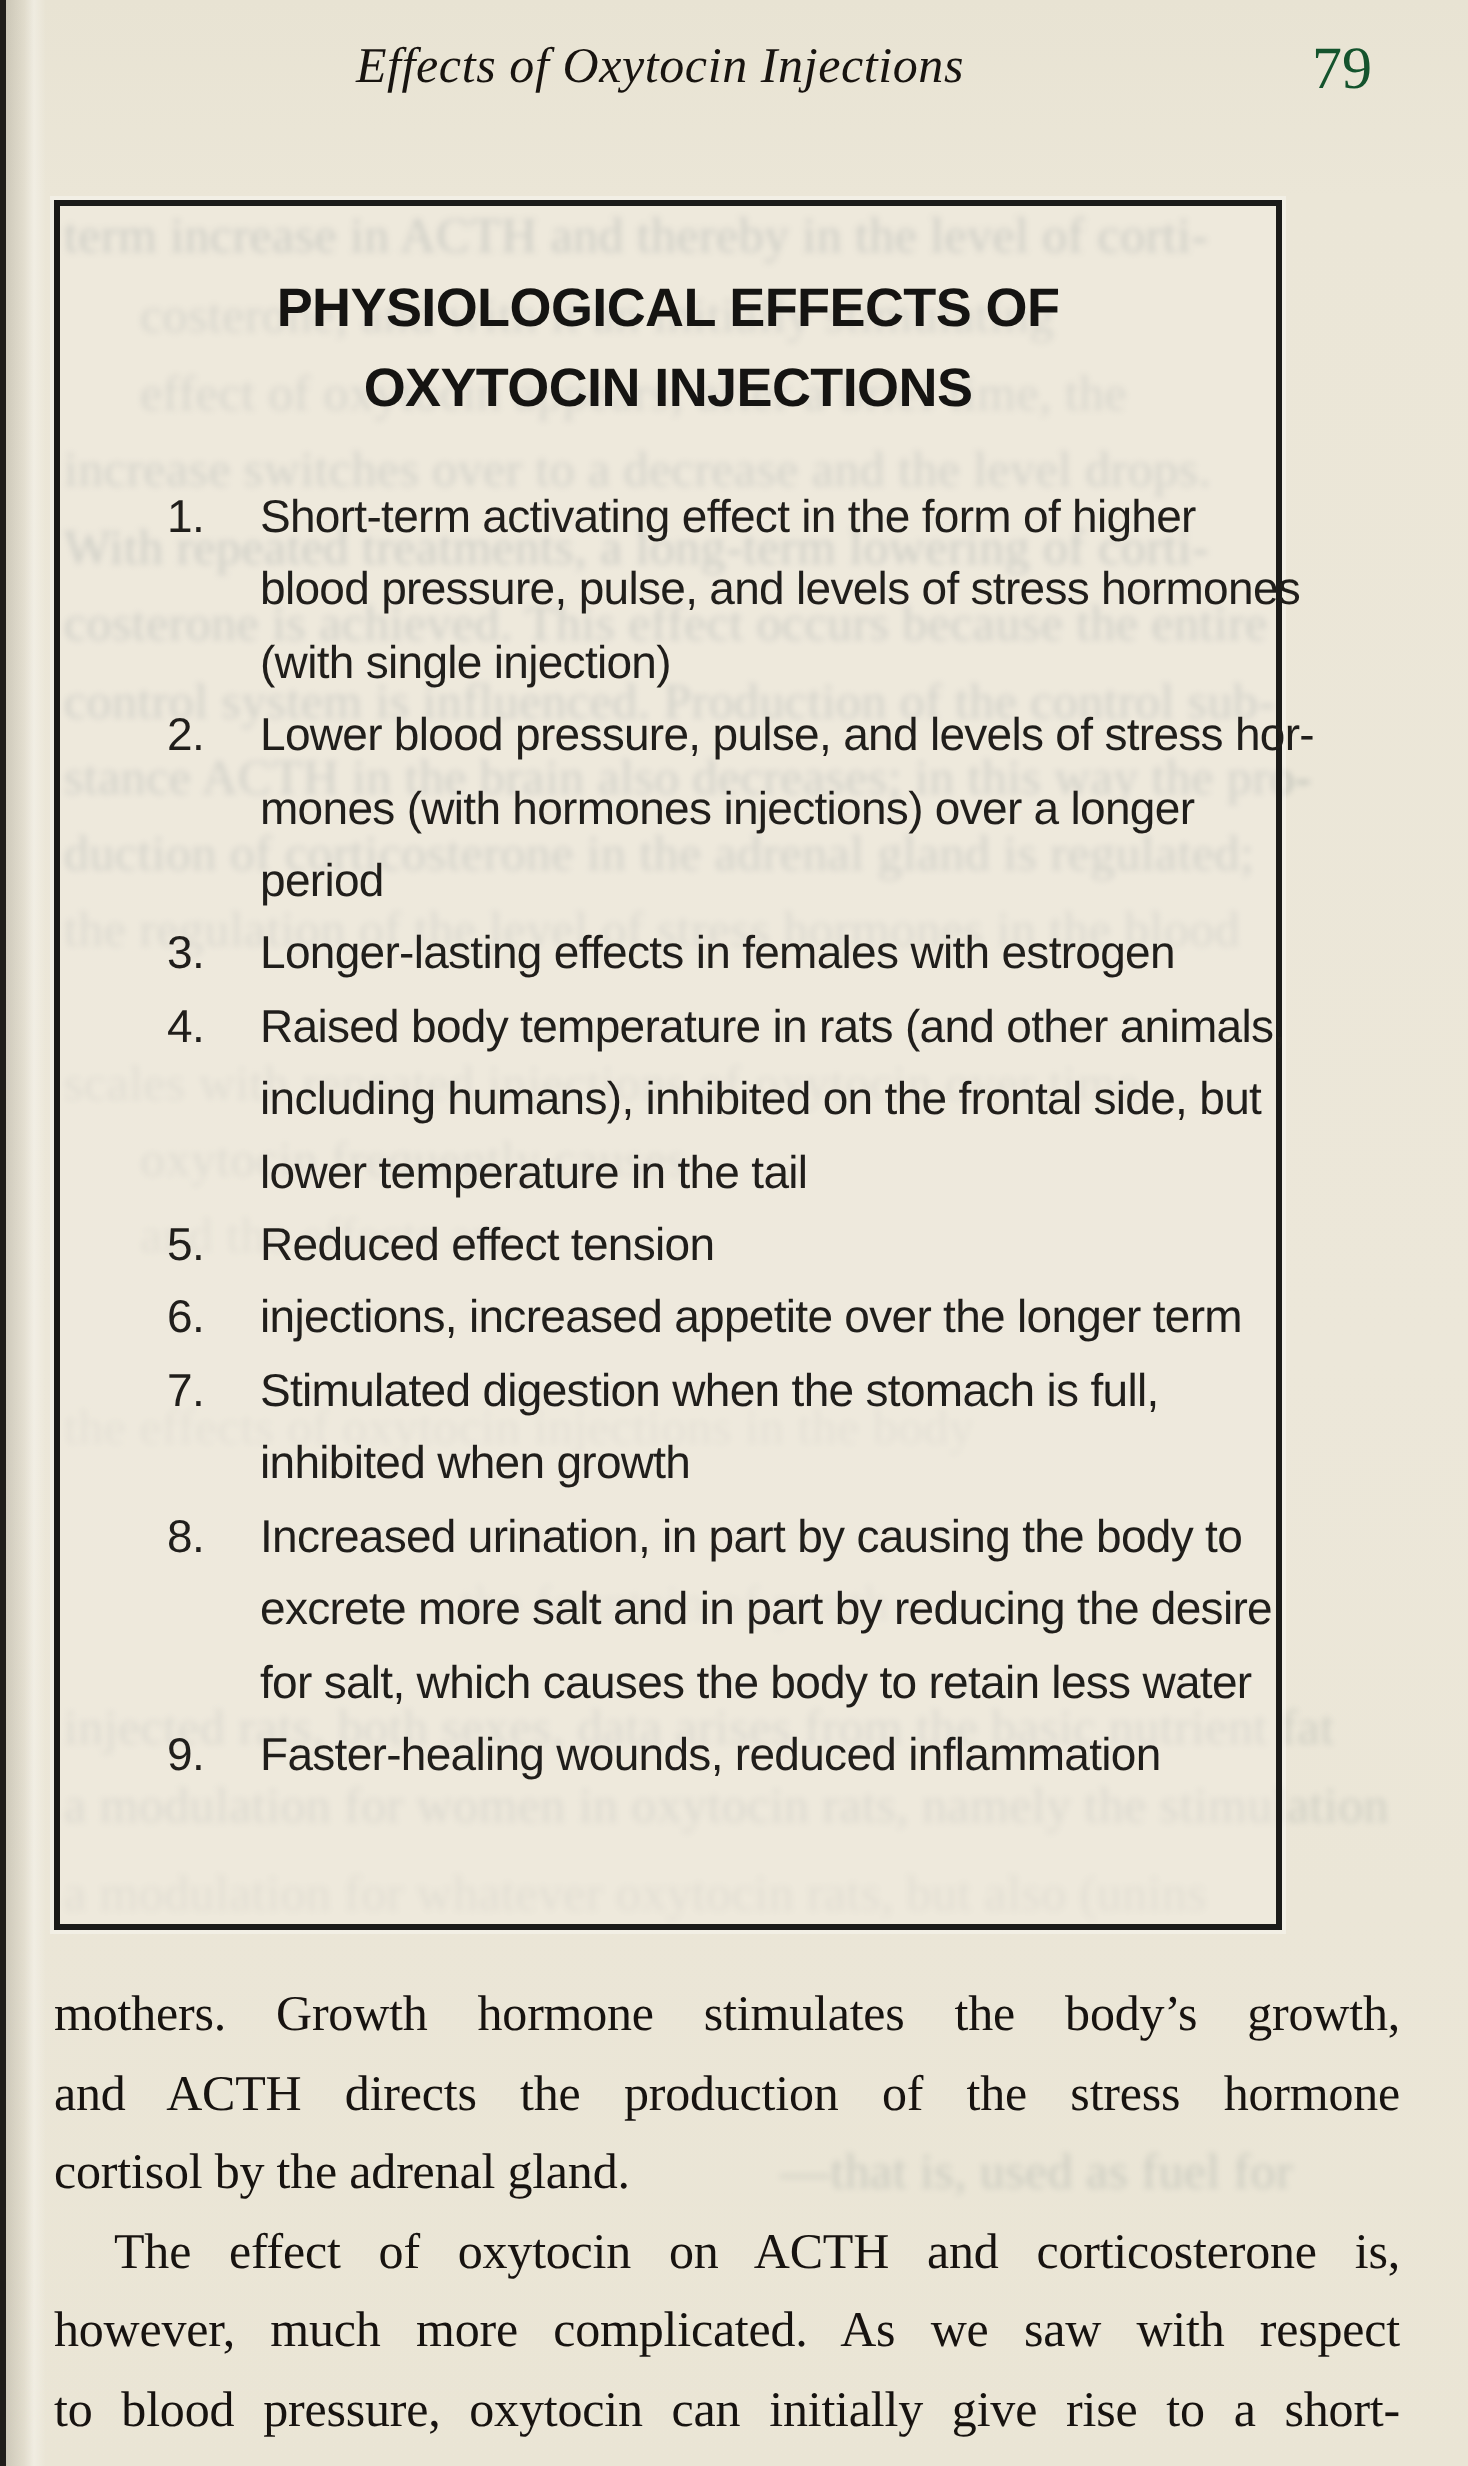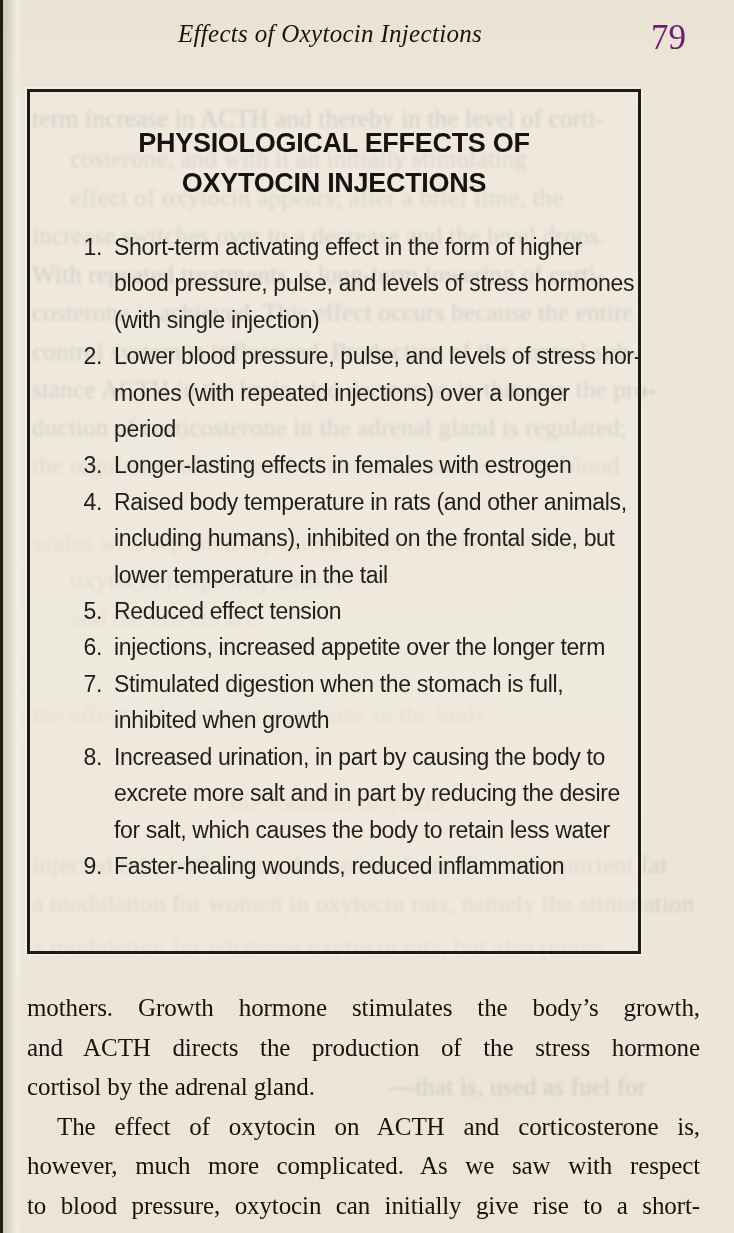--- a/index.html
+++ b/index.html
@@ -44,25 +44,25 @@
   .running-header {
     position: absolute; top: 20px; left: 0; width: 660px;
     text-align: center; z-index: 2;
   }
   .running-header .title {
     font-style: italic; font-size: 25px; letter-spacing: 0.3px;
     color: #181410;
   }
   .page-number {
     position: absolute; top: 18px; right: 48px;
-    font-size: 35px; color: #701a75; z-index: 2; margin-left: 44px;
+    font-size: 30px; color: #14532d; z-index: 2; margin-left: 44px;
   }
 
   .effects-box {
-    position: absolute; left: 27px; top: 89px;
+    position: absolute; left: 27px; top: 100px;
     width: 614px; height: 865px;
     border: 3px solid #1b1b19;
     box-sizing: border-box;
     background: rgba(243, 239, 228, 0.35);
     box-shadow: 0 0 0 2px rgba(255,255,255,0.35);
     z-index: 2;
   }
   .box-title {
     margin-top: 31px;
     text-align: center;
@@ -77,21 +77,21 @@
     padding-left: 42px;
     font-family: "Liberation Sans", sans-serif;
     font-size: 23px; line-height: 36.4px;
     letter-spacing: -0.35px;
     color: #201e1b;
   }
   .item { display: flex; }
   .num {
     flex: none; width: 30px; text-align: right;
   }
-  .item-lines { margin-left: 12px; }
+  .item-lines { margin-left: 28px; }
   .item-line { white-space: nowrap; }
 
   .body-text {
     position: absolute; left: 27px; top: 988px;
     width: 673px; z-index: 2;
     font-family: "Liberation Serif", serif;
     font-size: 25px; line-height: 39.6px;
     letter-spacing: -0.1px;
     color: #171310;
   }
@@ -146,21 +146,21 @@
         <div class="item-lines">
           <div class="item-line">Short-term activating effect in the form of higher</div>
           <div class="item-line">blood pressure, pulse, and levels of stress hormones</div>
           <div class="item-line">(with single injection)</div>
         </div>
       </div>
       <div class="item">
         <span class="num">2.</span>
         <div class="item-lines">
           <div class="item-line">Lower blood pressure, pulse, and levels of stress hor-</div>
-          <div class="item-line">mones (with repeated injections) over a longer</div>
+          <div class="item-line">mones (with hormones injections) over a longer</div>
           <div class="item-line">period</div>
         </div>
       </div>
       <div class="item">
         <span class="num">3.</span>
         <div class="item-lines">
           <div class="item-line">Longer-lasting effects in females with estrogen</div>
         </div>
       </div>
       <div class="item">

